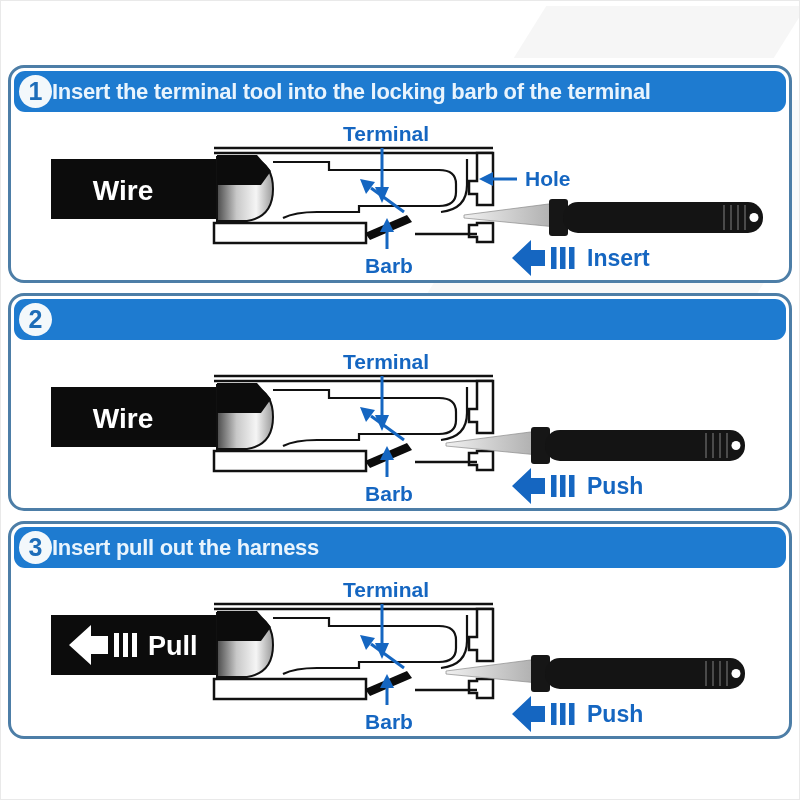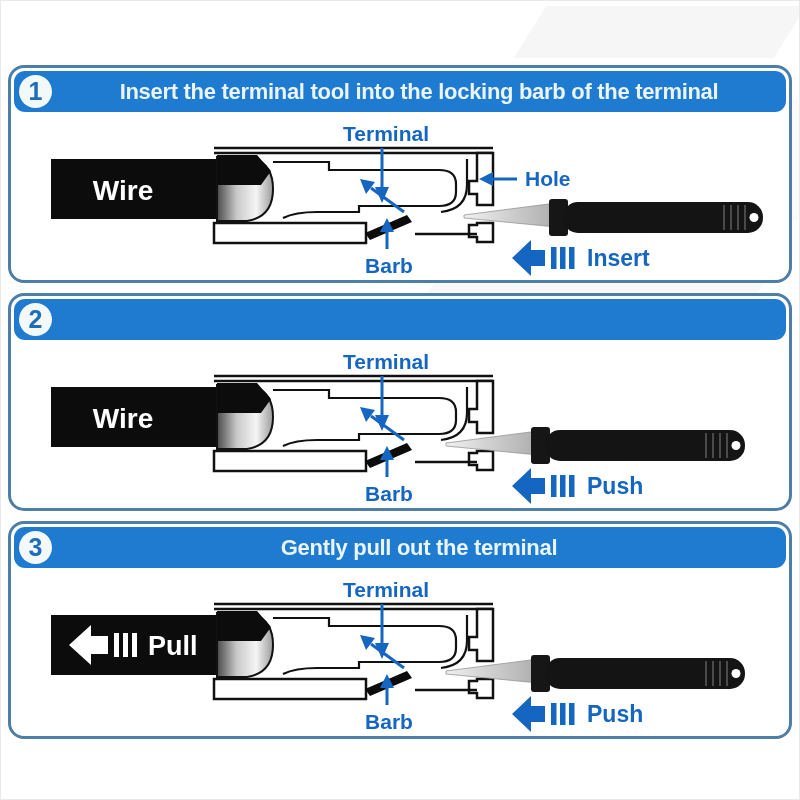--- a/index.html
+++ b/index.html
@@ -22,22 +22,22 @@
     position:absolute;top:3px;left:3px;right:3px;height:41px;
     background:#1e7bd0;border-radius:11px;
     display:flex;align-items:center;
   }
   .step-number{
     width:33px;height:33px;border-radius:50%;background:#f3f8fb;
     color:#1e6db8;font-weight:bold;font-size:25px;line-height:33px;text-align:center;
     margin-left:5px;flex:0 0 auto;
   }
   .step-title{
-    flex:1;text-align:center;color:#e9f4fd;font-weight:bold;font-size:22px;
-    letter-spacing:-0.3px;white-space:nowrap;overflow:hidden;padding:0 14px;
+    flex:1;text-align:left;color:#e9f4fd;font-weight:bold;font-size:22px;
+    letter-spacing:-0.3px;white-space:nowrap;overflow:hidden;padding:0 0;
   }
   .diagram{position:absolute;top:47px;left:0;right:0;bottom:2px;}
   .diagram svg{display:block;}
 </style>
 </head>
 <body>
 
 <div class="frame"></div>
 <div class="tex tex1"></div>
 <div class="tex tex2"></div>
@@ -200,21 +200,21 @@
         <rect x="558" y="132" width="5.5" height="22" fill="#1566c1"></rect>
         <text x="576" y="151" font-size="23" font-weight="bold" fill="#1566c1" font-family="&quot;Liberation Sans&quot;, sans-serif">Push</text>
       </g>
     </svg>
     </div>
 </section>
 
 <section class="panel" style="top:521px">
   <div class="panel-header">
     <div class="step-number">3</div>
-    <div class="step-title">Gently pull out the terminal</div>
+    <div class="step-title">Insert pull out the harness</div>
   </div>
   <div class="diagram">
       <svg width="780" height="170" viewBox="0 0 780 170" xmlns="http://www.w3.org/2000/svg">
       <defs>
         <linearGradient id="sealG2" x1="0" y1="0" x2="1" y2="0">
           <stop offset="0" stop-color="#4a4a4a"></stop>
             <stop offset="0.35" stop-color="#c8c8c8"></stop>
           <stop offset="0.7" stop-color="#f5f5f5"></stop>
             <stop offset="1" stop-color="#9a9a9a"></stop>
         </linearGradient>

